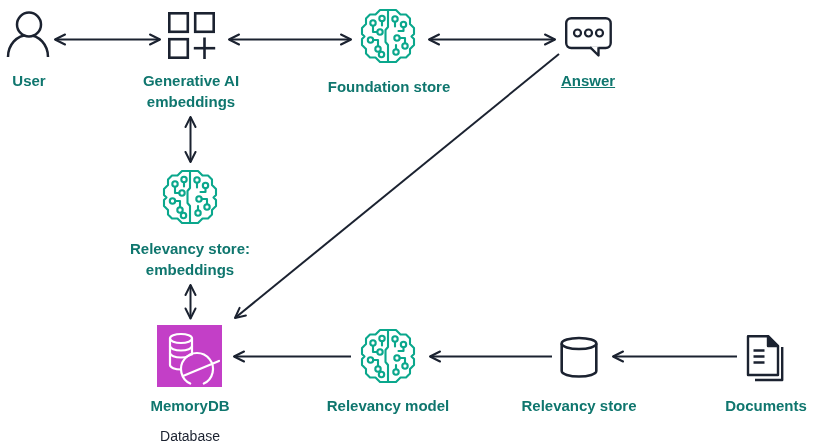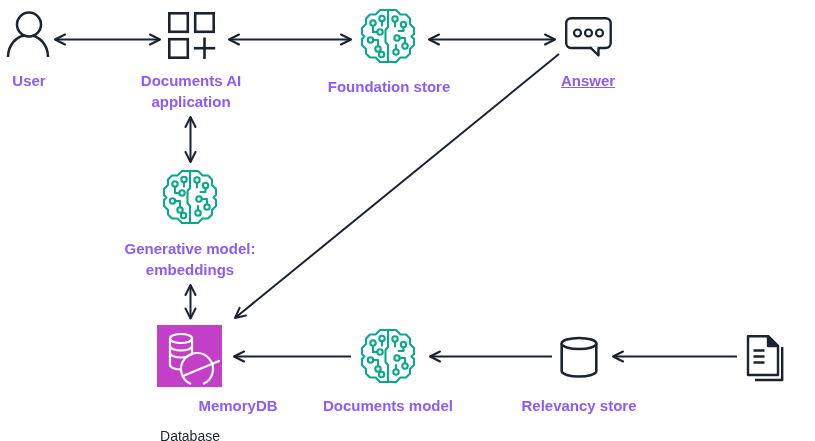--- a/index.html
+++ b/index.html
@@ -8,21 +8,21 @@
     width:815px;height:441px;
     background:#fff;
     font-family:"Liberation Sans", sans-serif;
     overflow:hidden;
   }
   .canvas > svg{position:absolute;left:0;top:0;}
   .label{
     position:absolute;
     transform:translateX(-50%);
     text-align:center;
-    color:#8b5cf6;
+    color:#0f766e;
     font-size:15px;
     font-weight:700;
     line-height:21px;
     white-space:nowrap;
   }
   .label--wrap{white-space:normal;}
   .sublabel{
     position:absolute;
     transform:translateX(-50%);
     text-align:center;
@@ -133,22 +133,23 @@
 
     <g transform="translate(746,335)" stroke="#1B2230" stroke-width="2.4" fill="none" stroke-linejoin="round">
       <path d="M2,1.2 L22,1.2 L32,11 L32,40 L2,40 Z"></path>
       <path d="M22,1.2 L32,11 L22,11 Z" fill="#1B2230"></path>
       <path d="M7.5,15.5 L18.5,15.5 M7.5,21.5 L18.5,21.5 M7.5,27.5 L18.5,27.5" stroke-width="2.6"></path>
       <path d="M36.2,12 L36.2,45 L9,45"></path>
     </g>
   </svg>
 
   <div class="label" style="left:29px;  top:70px;">User</div>
-  <div class="label label--wrap" style="left:191px; top:70px;  width:132px;">Documents AI application</div>
+  <div class="label label--wrap" style="left:191px; top:70px;  width:132px;">Generative AI embeddings</div>
   <div class="label" style="left:389px; top:76px;">Foundation store</div>
   <div class="label" style="left:588px; top:70px;text-decoration:underline;">Answer</div>
-  <div class="label label--wrap" style="left:190px; top:238px; width:162px;">Generative model: embeddings</div>
-  <div class="label" style="left:190px; top:395px;margin-left:48px;">MemoryDB</div>
+  <div class="label label--wrap" style="left:190px; top:238px; width:162px;">Relevancy store: embeddings</div>
+  <div class="label" style="left:190px; top:395px;">MemoryDB</div>
   <div class="sublabel" style="left:190px; top:416px;margin-top:12px;">Database</div>
-  <div class="label" style="left:388px; top:395px;">Documents model</div>
+  <div class="label" style="left:388px; top:395px;">Relevancy model</div>
   <div class="label" style="left:579px; top:395px;">Relevancy store</div>
+  <div class="label" style="left:766px; top:395px;">Documents</div>
 
 </div>
 
 </body></html>

